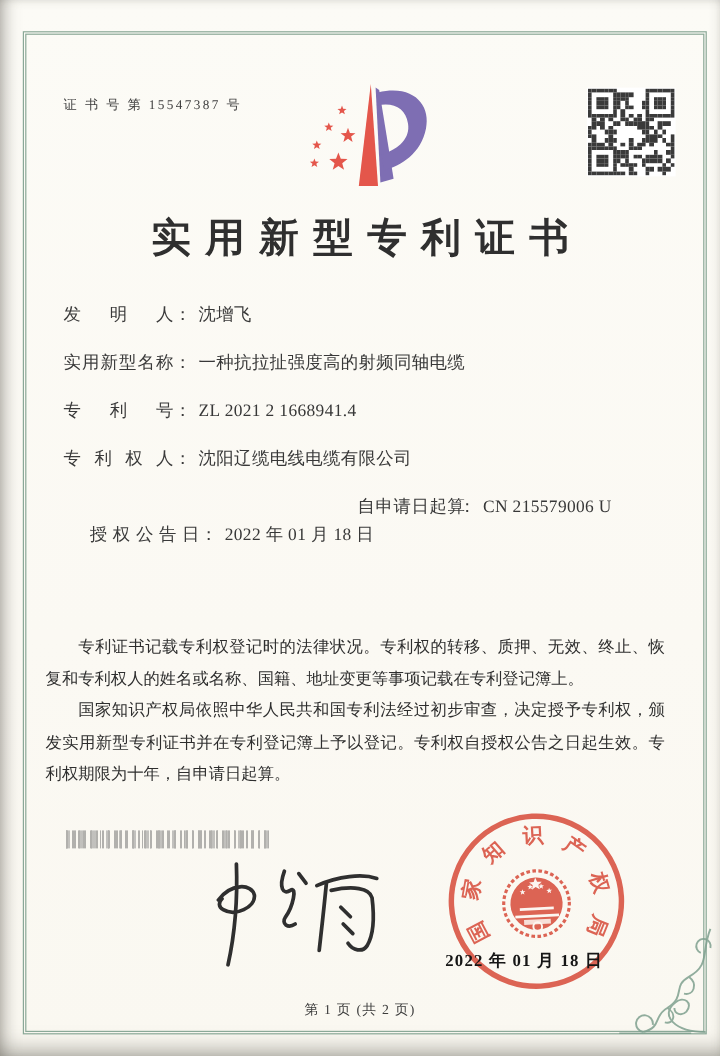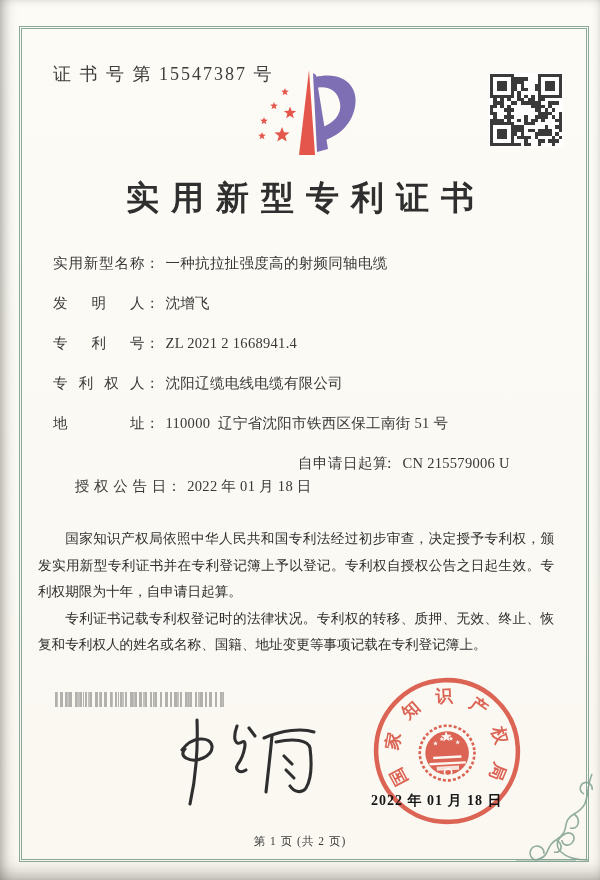--- a/index.html
+++ b/index.html
@@ -11,21 +11,21 @@
       inset 12px 0 14px -10px rgba(92,90,82,.55),
       inset -6px 0 10px -8px rgba(120,118,110,.30),
       inset 0 -16px 18px -12px rgba(92,90,82,.50),
       inset 0 6px 8px -6px rgba(150,148,140,.25);
   }
   .frame{
     position:absolute;left:19px;top:26px;width:564px;height:830px;
     border:3px double #8aa897;pointer-events:none;
   }
   .cert-no{
-    position:absolute;left:53px;top:62px;font-size:18px;color:#3d3d3d;
+    position:absolute;left:53px;top:80px;font-size:11px;color:#3d3d3d;
     letter-spacing:2px;white-space:pre;
   }
   .logo{position:absolute;left:247px;top:60px;width:116px;height:106px;}
   .qr{
     position:absolute;left:489px;top:73px;width:74px;height:74px;
     display:grid;grid-template-columns:repeat(21,1fr);grid-template-rows:repeat(21,1fr);
     background:#fff;padding:1px;box-sizing:border-box;
   }
   .qr div{background:#3a3a3a;}
   .title{
@@ -321,34 +321,33 @@
       <div style="grid-area: 21 / 9;"></div>
       <div style="grid-area: 21 / 11;"></div>
       <div style="grid-area: 21 / 12;"></div>
       <div style="grid-area: 21 / 15;"></div>
       <div style="grid-area: 21 / 19;"></div>
     </div>
 
   <div class="title">实用新型专利证书</div>
 
   <div class="rows">
+    <div class="row"><span class="lbl">发明人</span><span class="colon">：</span><span class="val">沈增飞</span></div>
     <div class="row"><span class="lbl">实用新型名称</span><span class="colon">：</span><span class="val">一种抗拉扯强度高的射频同轴电缆</span></div>
-    <div class="row"><span class="lbl">发明人</span><span class="colon">：</span><span class="val">沈增飞</span></div>
     <div class="row"><span class="lbl">专利号</span><span class="colon">：</span><span class="val">ZL 2021 2 1668941.4</span></div>
     <div class="row"><span class="lbl">专利权人</span><span class="colon">：</span><span class="val">沈阳辽缆电线电缆有限公司</span></div>
-    <div class="row"><span class="lbl">地址</span><span class="colon">：</span><span class="val">110000  辽宁省沈阳市铁西区保工南街 51 号</span></div>
     <div class="row">
       <span class="lbl">授权公告日</span><span class="colon">：</span><span class="val">2022 年 01 月 18 日</span>
       <span class="pair2"><span class="lbl lbl5">自申请日起算</span><span class="colon">：</span><span class="val">CN 215579006 U</span></span>
     </div>
   </div>
 
   <div class="paras">
+    <p>专利证书记载专利权登记时的法律状况。专利权的转移、质押、无效、终止、恢复和专利权人的姓名或名称、国籍、地址变更等事项记载在专利登记簿上。</p>
     <p>国家知识产权局依照中华人民共和国专利法经过初步审查，决定授予专利权，颁发实用新型专利证书并在专利登记簿上予以登记。专利权自授权公告之日起生效。专利权期限为十年，自申请日起算。</p>
-    <p>专利证书记载专利权登记时的法律状况。专利权的转移、质押、无效、终止、恢复和专利权人的姓名或名称、国籍、地址变更等事项记载在专利登记簿上。</p>
   </div>
 
   <div class="barcode"></div>
 
 
   <svg class="signature" viewBox="0 0 170 100" fill="none" stroke="#2f2f2f" stroke-width="3.1" stroke-linecap="round">
     <path d="M30,38 C40,24 58,24 60,34 C61,44 44,52 34,46 C30,44 30,40 33,37"></path>
     <path d="M45,8 C46,35 44,65 38,92"></path>
     <path d="M85,14 C80,28 84,34 90,30 C96,26 92,44 86,52 C82,58 88,62 94,58"></path>
     <path d="M97,16 L103,24"></path>

